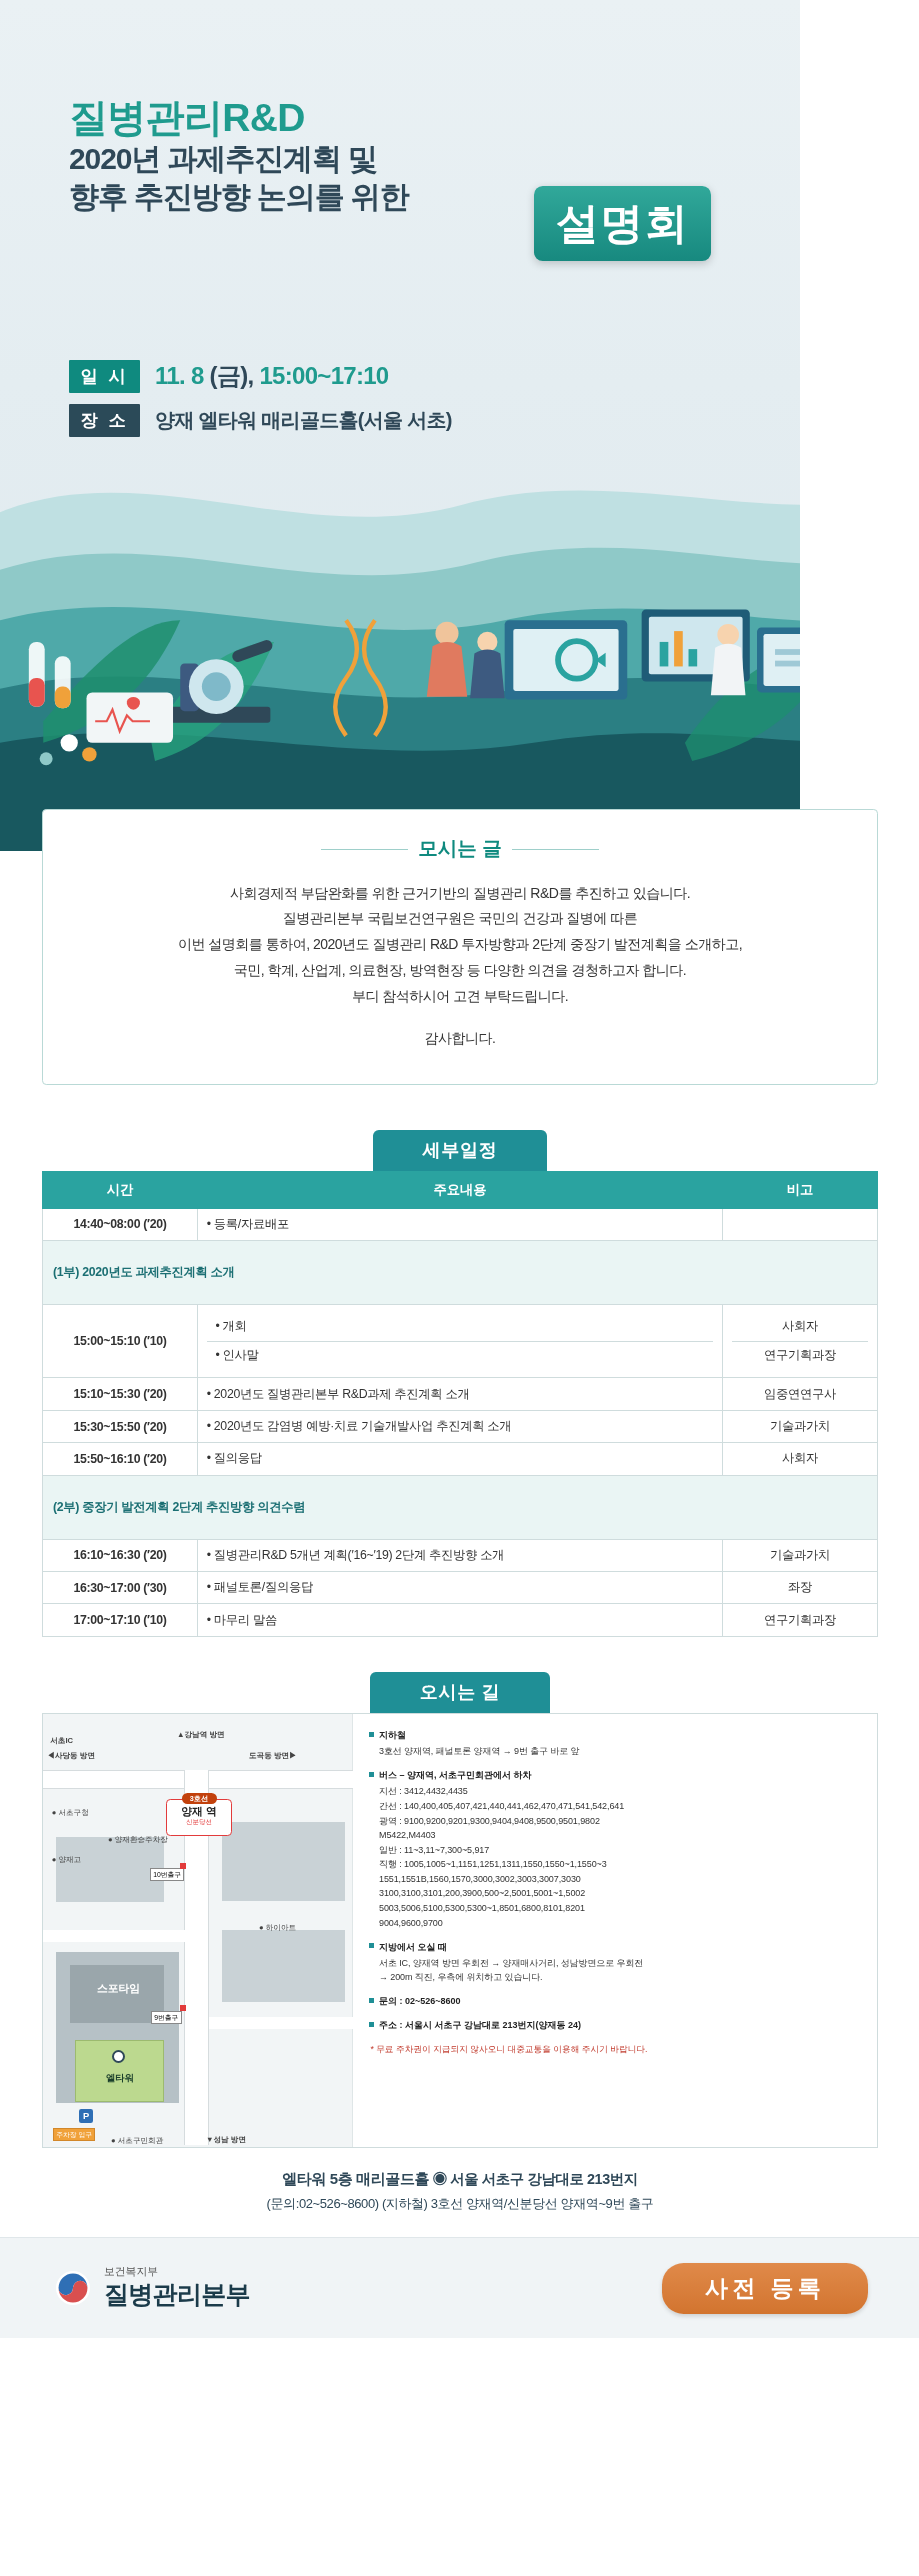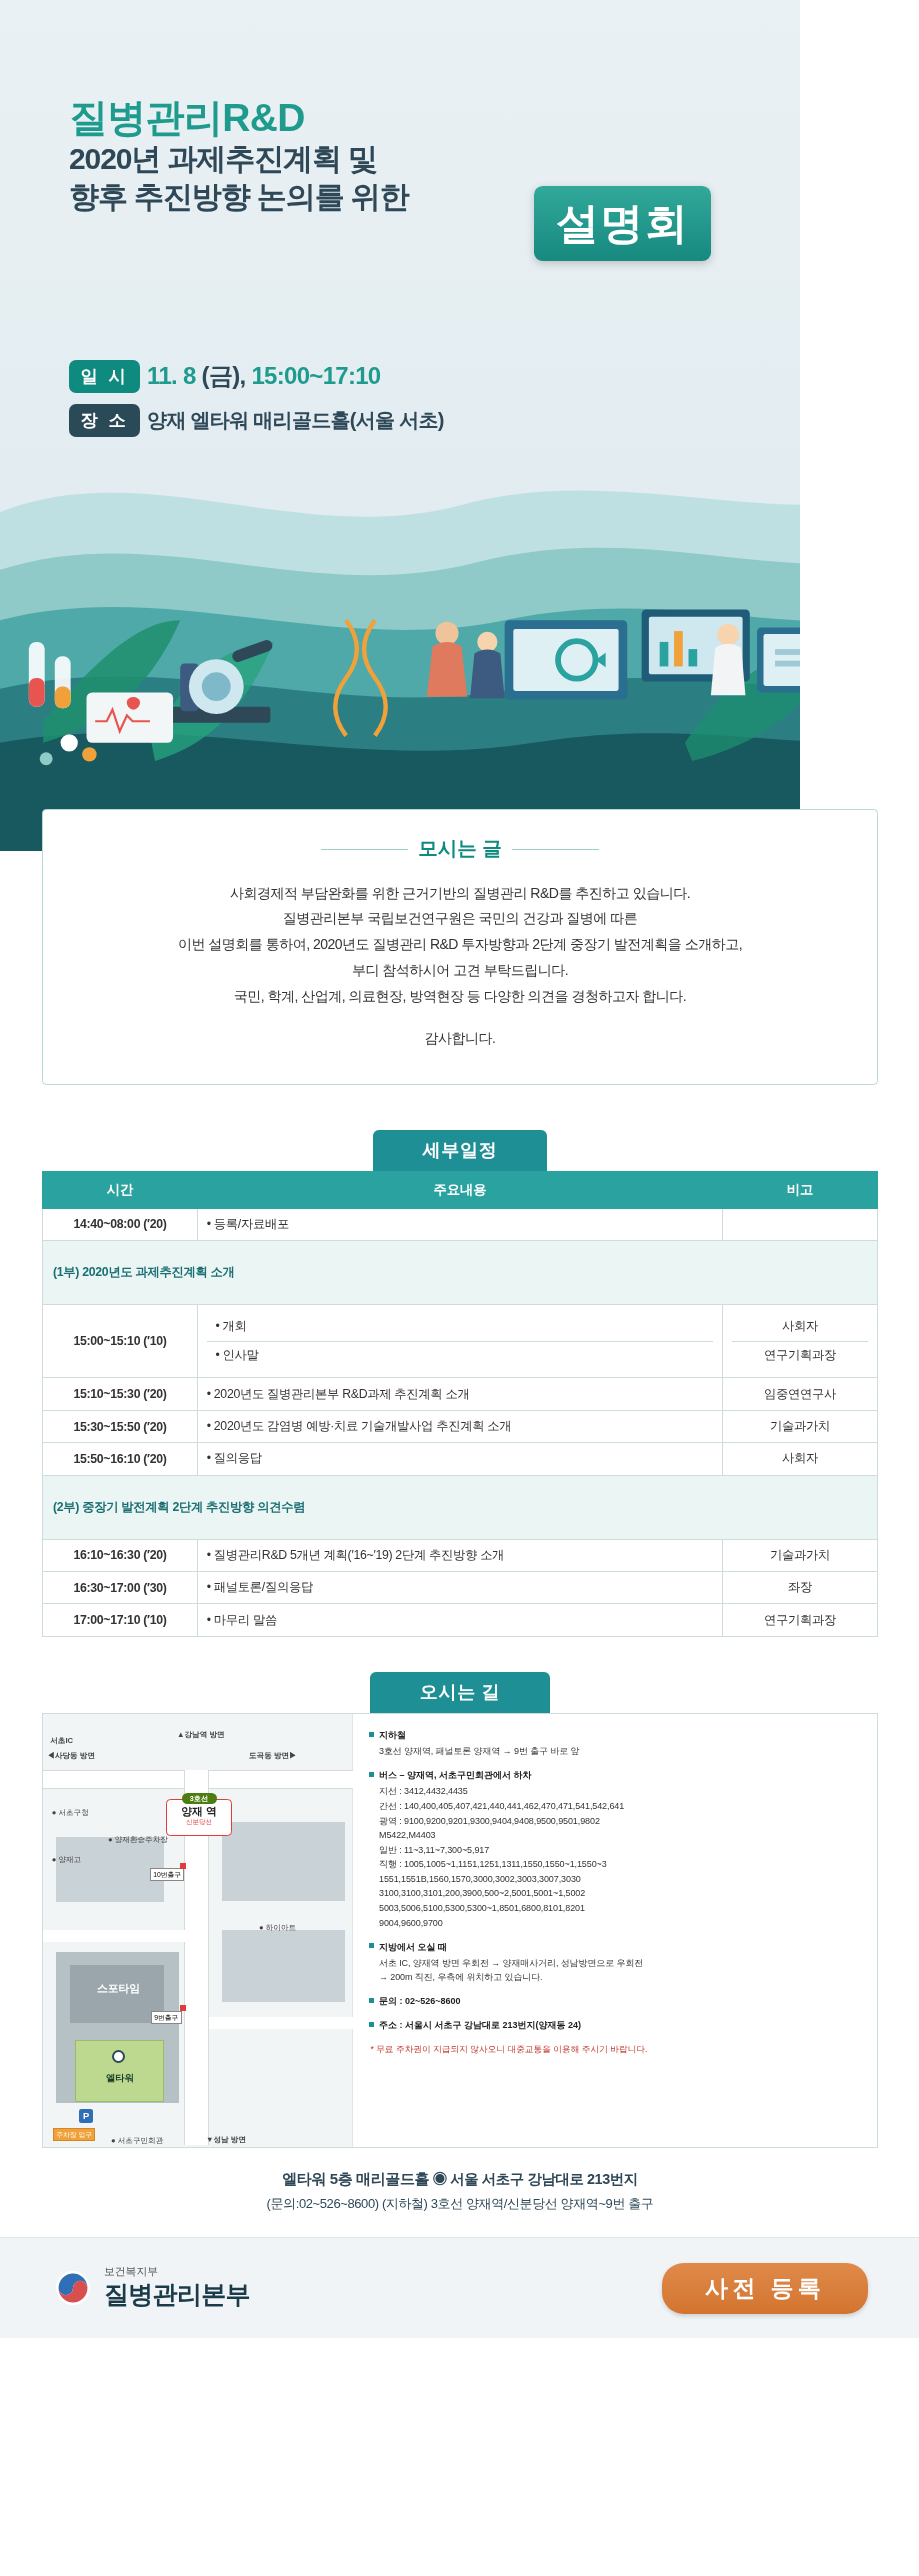--- a/index.html
+++ b/index.html
@@ -63,21 +63,21 @@
     z-index: 10;
   }
   .badge-sem span {
     color:#fff; font-size: 43px; font-weight: bold; letter-spacing: 1.4px;
   }
 
   .info-rows { position:absolute; left: 69px; top: 360px; z-index: 9; }
   .info-row { display:flex; align-items:center; margin-bottom: 11.5px; }
   .chip {
     background:#0f8a7f; color:#fff; font-size:17.3px; font-weight:bold;
-    padding: 4.3px 11.5px; border-radius: 7px; margin-right: 7px;
+    padding: 4.3px 11.5px; border-radius: 1px; margin-right: 15px;
     letter-spacing: 2.9px;
     min-width: 69px; text-align:right;
   }
   .chip.dark { background:#2b4a58; }
   .info-text { font-size: 24px; font-weight: bold; color:#2f4858; letter-spacing:-0.7px; }
   .info-text .accent { color:#1f9b8e; }
   .info-text.small { font-size: 20px; }
 
   
   .content {
@@ -182,21 +182,21 @@
   
   .mroad { position:absolute; background:#ffffff; }
   .mlabel { position:absolute; font-size: 7.6px; color:#444; white-space:nowrap; }
   .mlabel.b { font-weight:bold; }
   .mblock { position:absolute; background:#9aa6ab; }
   .mstation {
     position:absolute; width: 66px; height: 37px; border-radius: 4.3px;
     background:#fff; border:1.4px solid #e23b3b; text-align:center;
   }
   .mstation .ln {
-    background:#4d7c0f; color:#fff; font-size:7.2px; font-weight:bold;
+    background:#c2410c; color:#fff; font-size:7.2px; font-weight:bold;
     border-radius: 6.5px; padding:0.7px 0; width: 35px; margin: -7.2px auto 0;
   }
   .mstation .nm { font-size: 10.8px; font-weight:bold; color:#222; line-height:1.1; margin-top:1.4px;}
   .mstation .sub { font-size: 6.5px; color:#e23b3b; }
   .mexit {
     position:absolute; background:#fff; border:0.7px solid #888;
     font-size:6.8px; padding:0.7px 2.2px; white-space:nowrap;
   }
   .mgreen {
     position:absolute; background:#bcd98f; border:0.7px solid #9cba6f;
@@ -353,22 +353,22 @@
   <div class="content">
 
     <div class="panel">
       <div class="panel-title">
         <span class="bar"></span><span>모시는 글</span><span class="bar"></span>
       </div>
       <div class="greet-body">
         <p>사회경제적 부담완화를 위한 근거기반의 질병관리 R&amp;D를 추진하고 있습니다.</p>
         <p>질병관리본부 국립보건연구원은 국민의 건강과 질병에 따른</p>
         <p>이번 설명회를 통하여, 2020년도 질병관리 R&amp;D 투자방향과 2단계 중장기 발전계획을 소개하고,</p>
+        <p>국민, 학계, 산업계, 의료현장, 방역현장 등 다양한 의견을 경청하고자 합니다.</p>
         <p>부디 참석하시어 고견 부탁드립니다.</p>
-        <p>국민, 학계, 산업계, 의료현장, 방역현장 등 다양한 의견을 경청하고자 합니다.</p>
         <div class="gap"></div>
         <p>감사합니다.</p>
       </div>
     </div>
 
     <div class="ribbon-wrap">
       <div class="ribbon">세부일정</div>
     </div>
     <div class="sched-wrap">
       <table class="sched">

